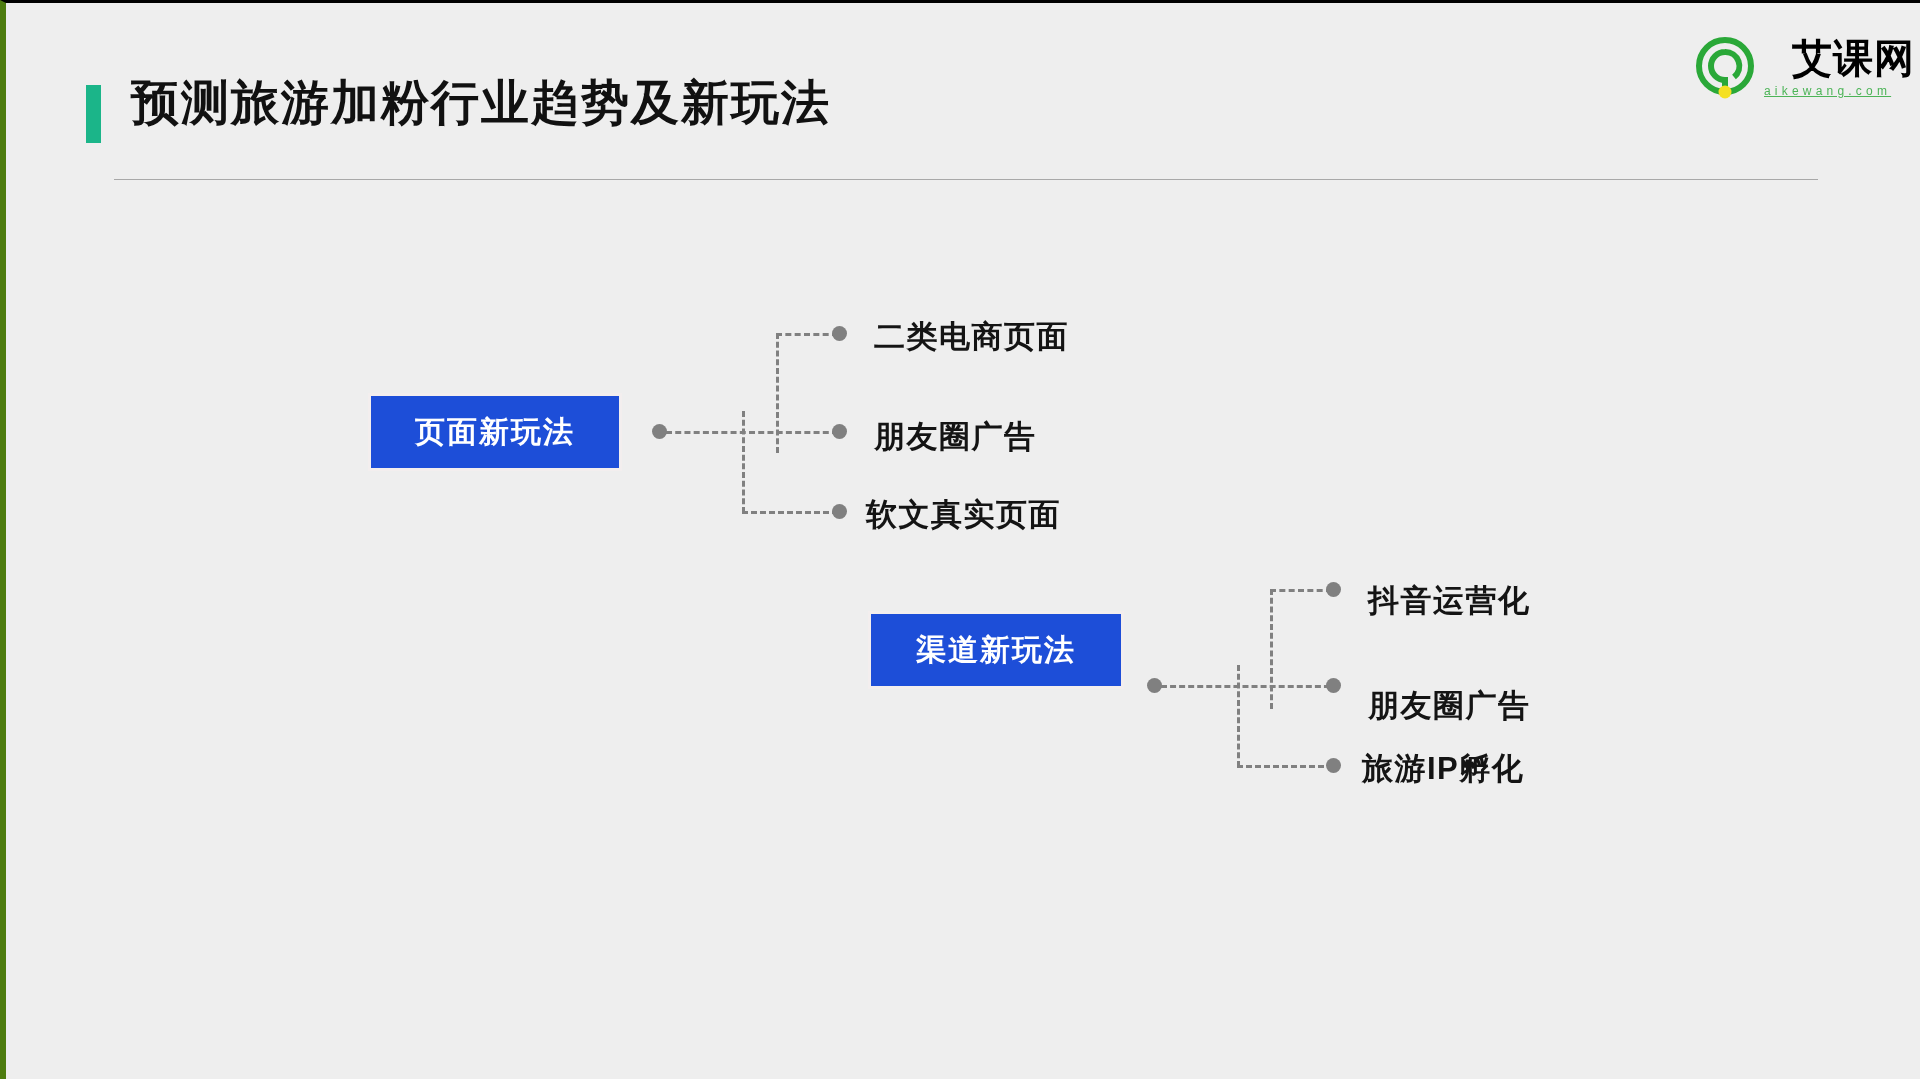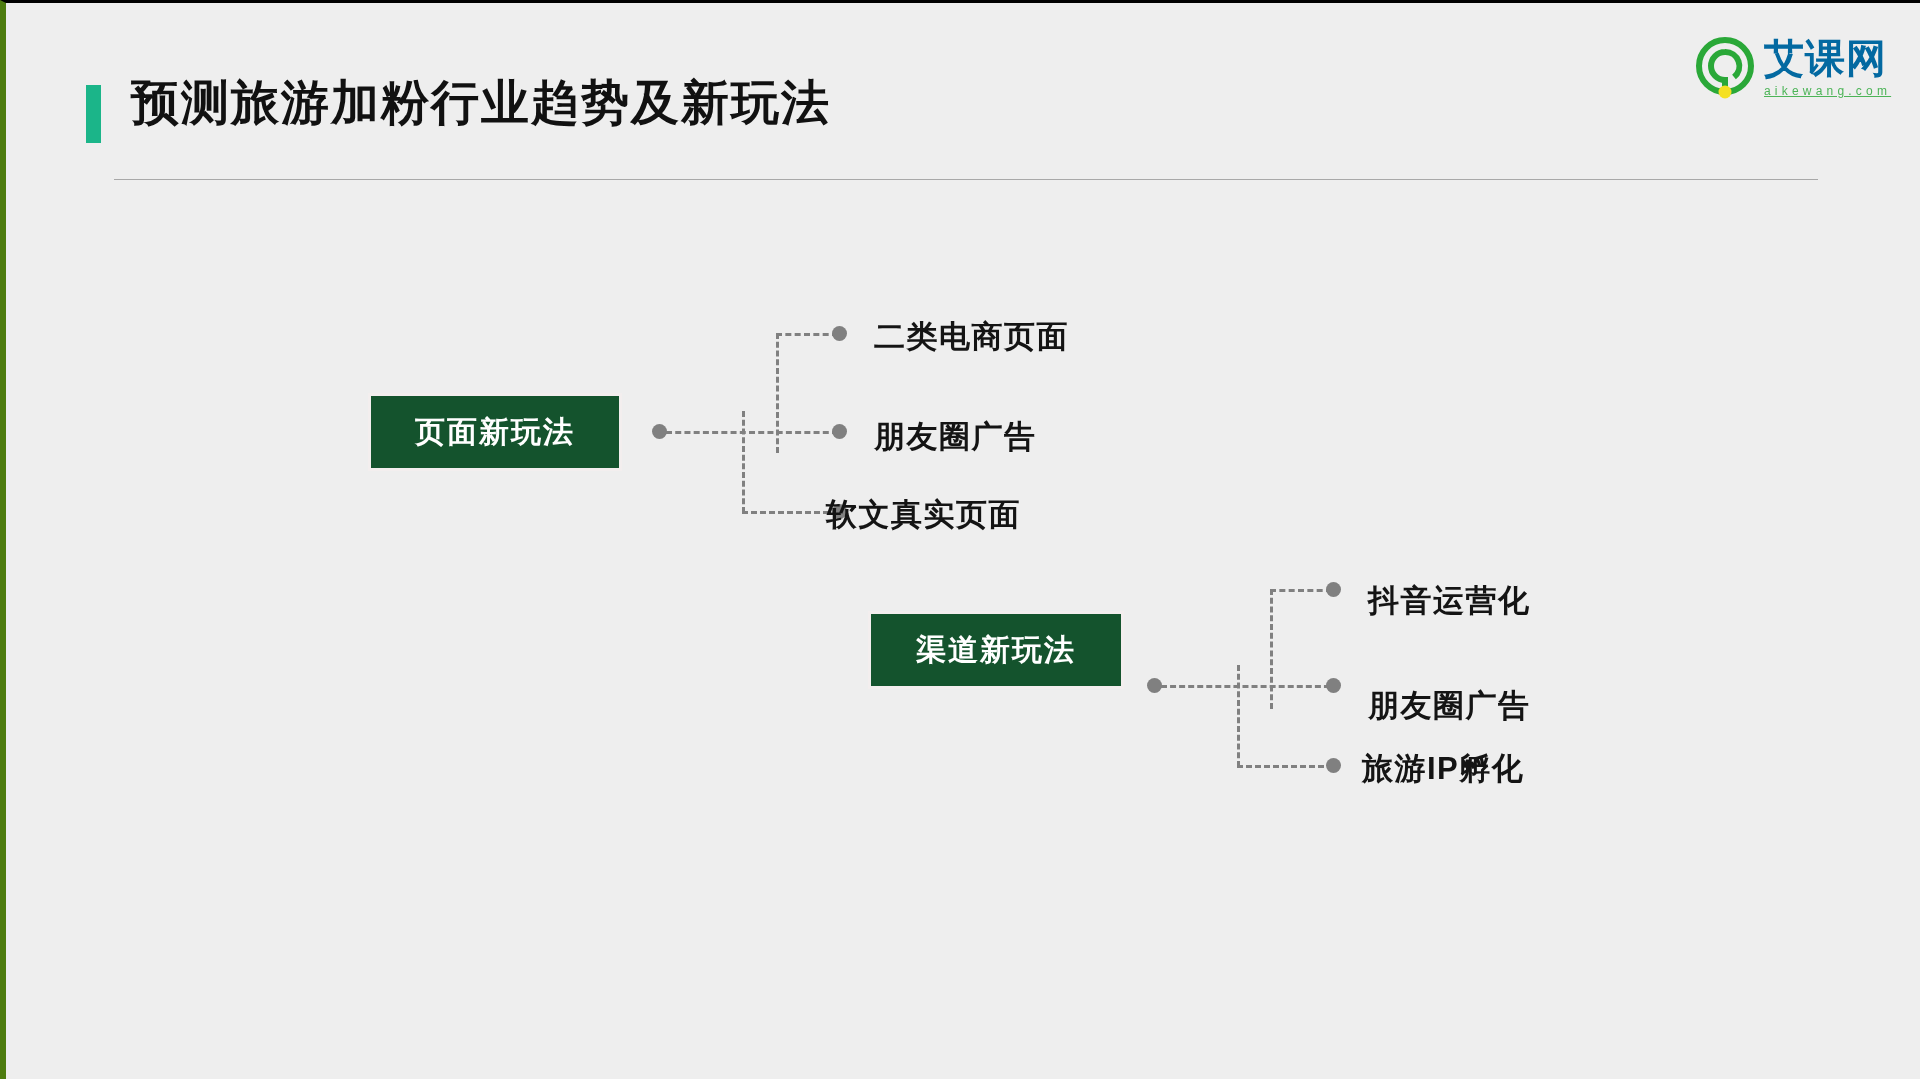--- a/index.html
+++ b/index.html
@@ -65,40 +65,41 @@
   }
   #logo .logo-text-wrap {
     position: absolute;
     left: 70px;
     top: 0px;
     width: 135px;
   }
   #logo .logo-cn {
     font-size: 40px;
     font-weight: bold;
-    color: #0369a1;
+    color: #000000;
     letter-spacing: 1px;
     line-height: 46px;
     white-space: nowrap;
+    margin-left: 28px;
   }
   #logo .logo-en {
     font-size: 12px;
     color: #4cb457;
     letter-spacing: 4.2px;
     line-height: 16px;
     white-space: nowrap;
     text-decoration: underline;
   }
 
   
   .group { position: absolute; }
 
   .node-box {
     position: absolute;
-    background: #14532d;
+    background: #1d4ed8;
     border: 3px solid #f3eeee;
     box-sizing: border-box;
     color: #ffffff;
     font-size: 30px;
     font-weight: bold;
     letter-spacing: 2px;
     display: flex;
     align-items: center;
     justify-content: center;
     white-space: nowrap;
@@ -167,21 +168,21 @@
 
     <div class="dash-h" style="left:770px; top:330px; width:62px;"></div>
     <div class="dot" style="left:826px; top:323px;"></div>
     <div class="leaf-label" style="left:868px; top:318px;">二类电商页面</div>
 
     <div class="dot" style="left:826px; top:421px;"></div>
     <div class="leaf-label" style="left:868px; top:418px;">朋友圈广告</div>
 
     <div class="dash-h" style="left:736px; top:508px; width:96px;"></div>
     <div class="dot" style="left:826px; top:501px;"></div>
-    <div class="leaf-label" style="left:820px; top:496px;">软文真实页面</div>
+    <div class="leaf-label" style="left:860px; top:496px;">软文真实页面</div>
   </div>
 
   <div class="group">
 
     <div class="node-box" style="left:862px; top:608px; width:256px; height:78px;">渠道新玩法</div>
 
     <div class="dot" style="left:1141px; top:675px;"></div>
     <div class="dash-h" style="left:1155px; top:682px; width:178px;"></div>
 
     <div class="dash-v" style="left:1264px; top:586px; height:120px;"></div>

